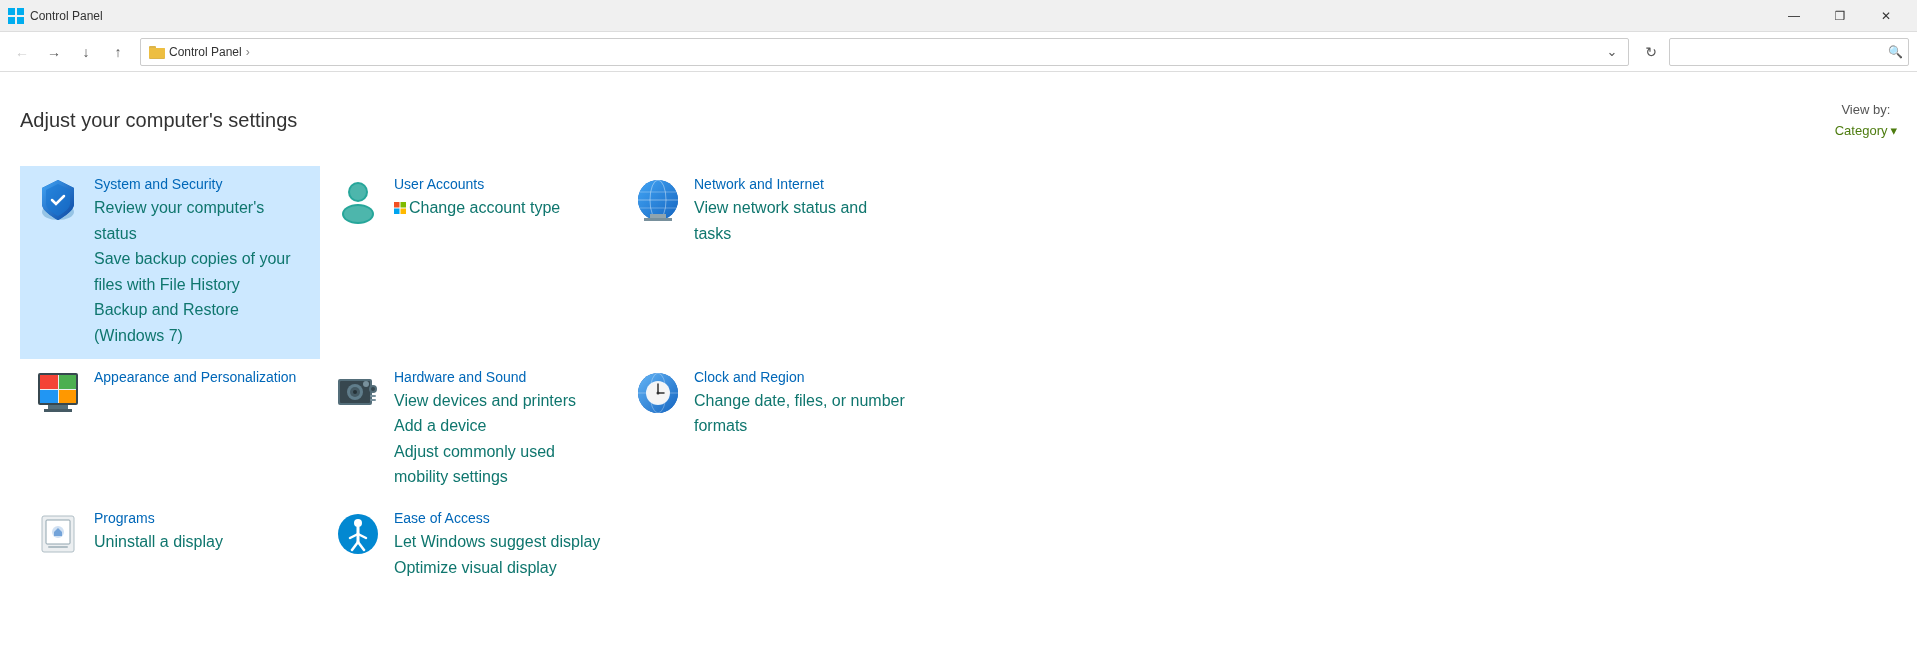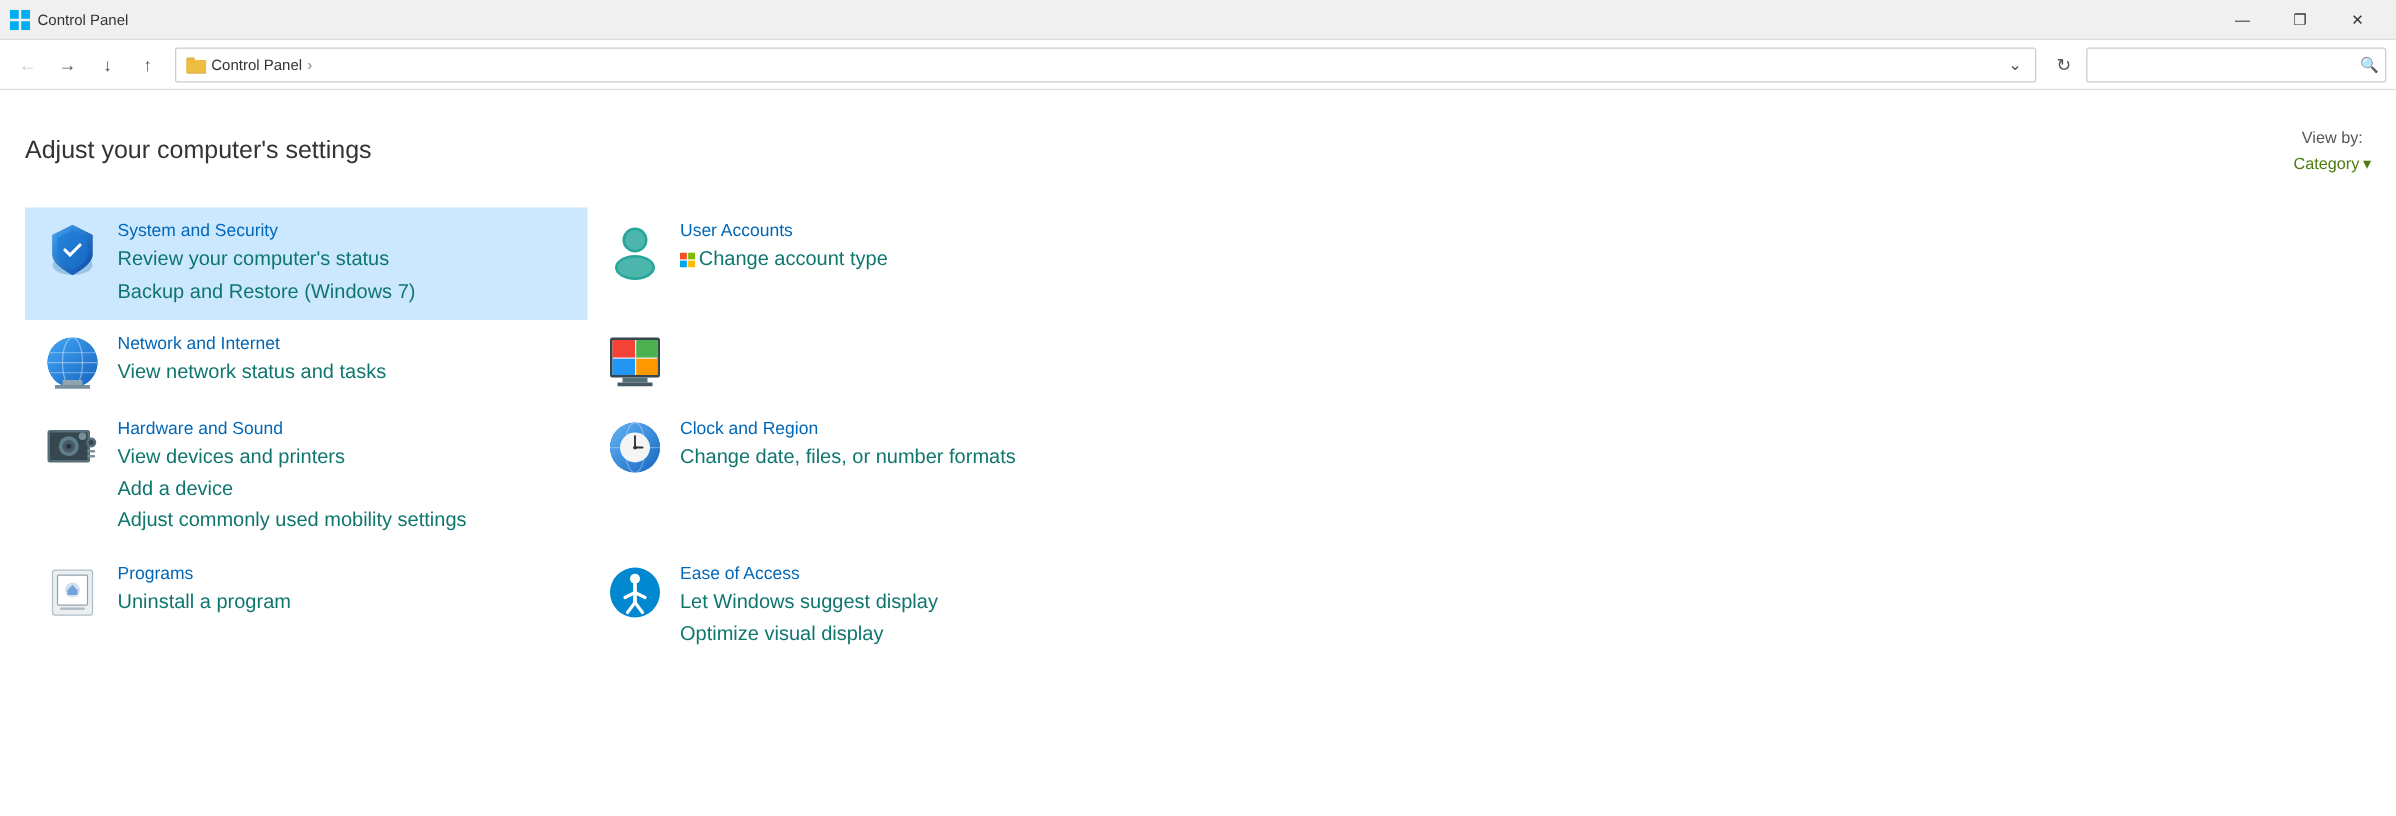--- a/index.html
+++ b/index.html
@@ -180,21 +180,21 @@
       color: #4d7c0f;
       cursor: pointer;
       display: flex;
       align-items: center;
       gap: 3px;
     }
 
     
     .categories-grid {
       display: grid;
-      grid-template-columns: 1fr 1fr;
+      grid-template-columns: 1fr 1fr 1fr;
       gap: 0;
       max-width: 900px;
     }
 
     .category-item {
       display: flex;
       align-items: flex-start;
       padding: 10px 14px;
       gap: 12px;
       cursor: pointer;
@@ -307,20 +307,21 @@
               <stop offset="100%" style="stop-color:#0D47A1"></stop>
             </linearGradient>
           </defs>
           <path d="M24 8 L36 14 L36 28 C36 34 24 40 24 40 C24 40 12 34 12 28 L12 14 Z" fill="#1976D2" opacity="0.6"></path>
           <path d="M18 24 L22 28 L30 20" stroke="white" stroke-width="2.5" fill="none" stroke-linecap="round"></path>
         </svg>
       </div>
       <div class="category-text">
         <div class="category-title">System and Security</div>
         <span class="category-link">Review your computer's status</span>
+        <span class="category-link">Save backup copies of your files with File History</span>
         <span class="category-link">Backup and Restore (Windows 7)</span>
       </div>
     </div>
 
     <div class="category-item">
       <div class="category-icon icon-user">
         <svg viewBox="0 0 48 48" xmlns="http://www.w3.org/2000/svg">
           <circle cx="24" cy="16" r="10" fill="#26A69A"></circle>
           <ellipse cx="24" cy="38" rx="16" ry="10" fill="#26A69A"></ellipse>
           <circle cx="24" cy="16" r="8" fill="#4DB6AC"></circle>
@@ -373,20 +374,23 @@
         <svg viewBox="0 0 48 48" xmlns="http://www.w3.org/2000/svg">
           <rect x="4" y="4" width="40" height="32" rx="2" fill="#37474F"></rect>
           <rect x="6" y="6" width="36" height="28" rx="1" fill="#ECEFF1"></rect>
           <rect x="6" y="6" width="18" height="14" fill="#F44336"></rect>
           <rect x="25" y="6" width="17" height="14" fill="#4CAF50"></rect>
           <rect x="6" y="21" width="18" height="13" fill="#2196F3"></rect>
           <rect x="25" y="21" width="17" height="13" fill="#FF9800"></rect>
           <rect x="14" y="36" width="20" height="4" fill="#546E7A"></rect>
           <rect x="10" y="40" width="28" height="3" fill="#455A64"></rect>
         </svg>
+      </div>
+      <div class="category-text">
+        <div class="category-title">Appearance and Personalization</div>
       </div>
     </div>
 
     <div class="category-item">
       <div class="category-icon icon-hardware">
         <svg viewBox="0 0 48 48" xmlns="http://www.w3.org/2000/svg">
           <rect x="4" y="10" width="34" height="26" rx="2" fill="#546E7A"></rect>
           <rect x="6" y="12" width="30" height="22" rx="1" fill="#37474F"></rect>
           <circle cx="21" cy="23" r="8" fill="#607D8B"></circle>
           <circle cx="21" cy="23" r="5" fill="#455A64"></circle>
@@ -439,21 +443,21 @@
           <rect x="8" y="6" width="32" height="36" rx="2" fill="none" stroke="#B0BEC5" stroke-width="1"></rect>
           <rect x="12" y="10" width="24" height="24" rx="1" fill="white"></rect>
           <rect x="12" y="10" width="24" height="24" rx="1" fill="none" stroke="#90A4AE" stroke-width="1"></rect>
           <circle cx="24" cy="22" r="6" fill="#1565C0" opacity="0.2"></circle>
           <path d="M20 22 L24 18 L28 22 L28 26 L20 26 Z" fill="#1565C0" opacity="0.5"></path>
           <rect x="14" y="36" width="20" height="2" rx="1" fill="#B0BEC5"></rect>
         </svg>
       </div>
       <div class="category-text">
         <div class="category-title">Programs</div>
-        <span class="category-link">Uninstall a program</span>
+        <span class="category-link">Uninstall a display</span>
       </div>
     </div>
 
     <div class="category-item">
       <div class="category-icon icon-ease">
         <svg viewBox="0 0 48 48" xmlns="http://www.w3.org/2000/svg">
           <circle cx="24" cy="24" r="20" fill="#0288D1"></circle>
           <circle cx="24" cy="13" r="4" fill="white"></circle>
           <line x1="24" y1="17" x2="24" y2="32" stroke="white" stroke-width="3" stroke-linecap="round"></line>
           <line x1="24" y1="24" x2="16" y2="28" stroke="white" stroke-width="2.5" stroke-linecap="round"></line>

